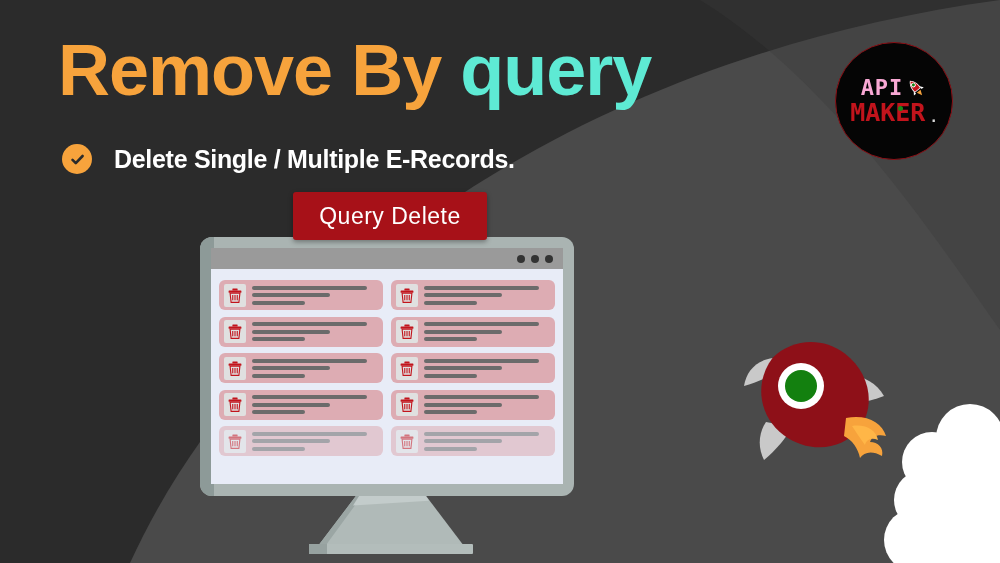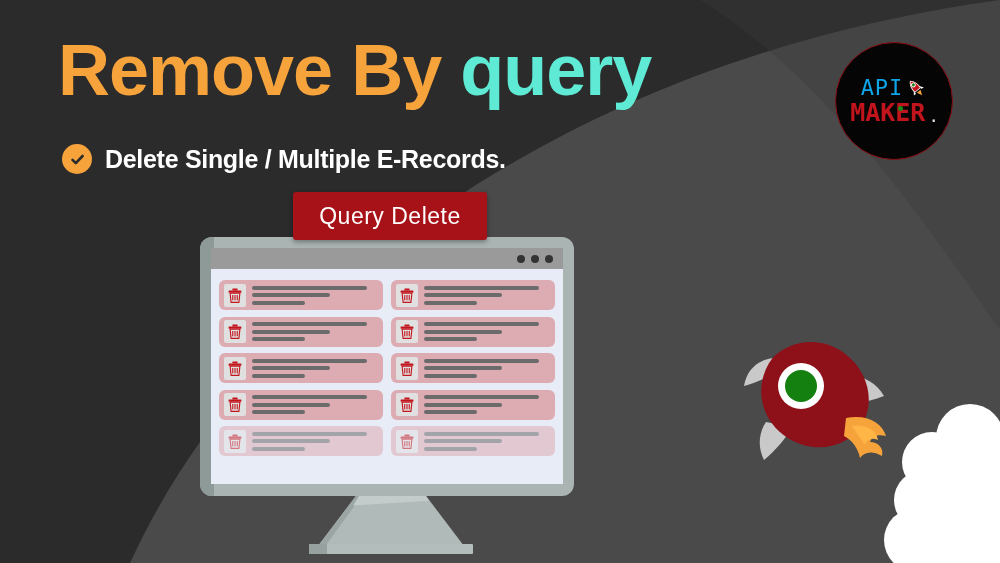--- a/index.html
+++ b/index.html
@@ -18,21 +18,21 @@
   .headline {
     position:absolute; left:58px; top:34px;
     font-size:72px; font-weight:bold; letter-spacing:-1px;
     line-height:1; white-space:nowrap;
   }
   .headline .accent { color:#f7a33c;margin-top:48px; }
   .headline .plain  { color:#5eead4; }
 
   .subline {
     position:absolute; left:62px; top:144px;
-    display:flex; align-items:center; gap:13px;
+    display:flex; align-items:center; gap:22px;
     white-space:nowrap;
   }
   .check-icon {
     width:30px; height:30px; border-radius:50%;
     background:#f7a33c; flex:none;
     display:flex; align-items:center; justify-content:center;
   }
   .check-icon svg { display:block; }
   .sub-text {
     color:#ffffff; font-size:25px; font-weight:bold; letter-spacing:-0.3px;
@@ -41,21 +41,21 @@
   
   .brand {
     position:absolute; left:835px; top:42px;
     width:118px; height:118px; border-radius:50%;
     background:#050505; border:1.5px solid #8b1016;
     display:flex; flex-direction:column; align-items:center; justify-content:center;
     gap:1px;
   }
   .brand-row1 { display:flex; align-items:center; gap:2px; }
   .brand-api {
-    color:#0ea5e9; font-size:22px; font-weight:normal;
+    color:#f9a8d4; font-size:22px; font-weight:bold;
     letter-spacing:1px; font-family:"DejaVu Sans Mono", monospace;
     line-height:1;
   }
   .brand-maker {
     color:#c2141c; font-size:25px; font-weight:bold;
     letter-spacing:0px; font-family:"DejaVu Sans Mono", monospace;
     line-height:1; position:relative;
   }
   .brand-maker .grn-dot {
     position:absolute; width:5px; height:5px; border-radius:50%;

